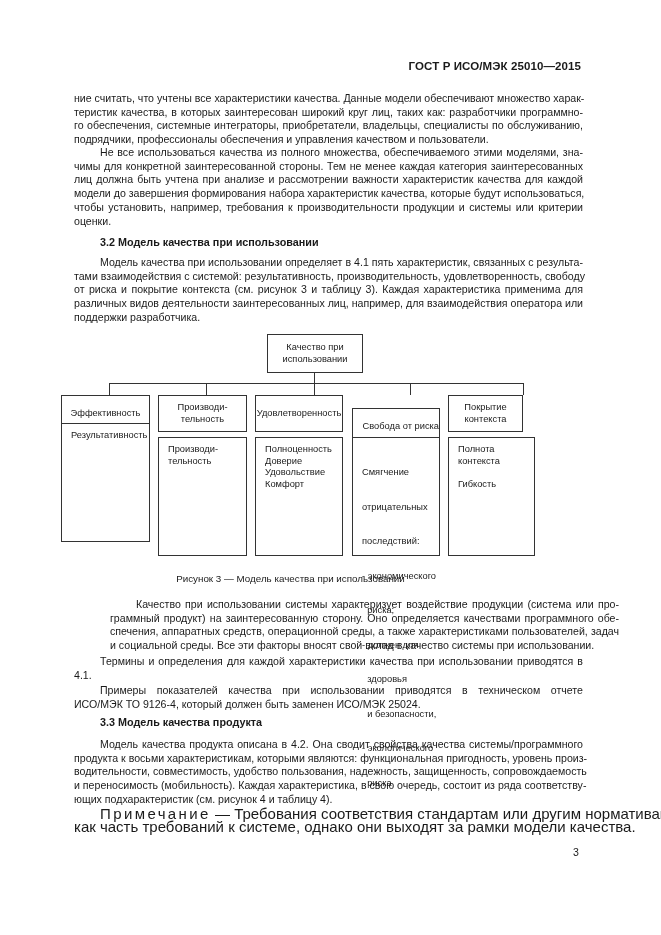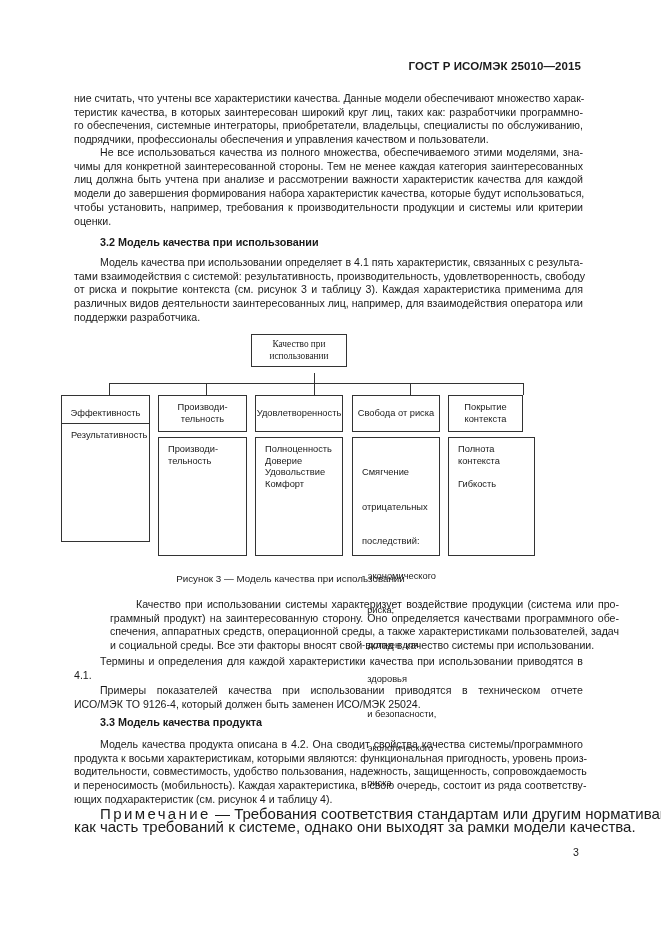--- a/index.html
+++ b/index.html
@@ -47,21 +47,21 @@
 
 <div class="para" style="top:256px;">
   <span class="line just indent">Модель качества при использовании определяет в 4.1 пять характеристик, связанных с результа-</span>
   <span class="line just">тами взаимодействия с системой: результативность, производительность, удовлетворенность, свободу</span>
   <span class="line just">от риска и покрытие контекста (см. рисунок 3 и таблицу 3). Каждая характеристика применима для</span>
   <span class="line just">различных видов деятельности заинтересованных лиц, например, для взаимодействия оператора или</span>
   <span class="line">поддержки разработчика.</span>
 </div>
 
 <div>
-  <div class="box cbox" style="left:251px; top:334px; width:96px; height:33px;font-family:Liberation Serif, serif;">
+  <div class="box cbox" style="left:267px; top:334px; width:96px; height:39px;">
     <div>
       <div>Качество при</div>
       <div>использовании</div>
     </div>
   </div>
   <div class="vline" style="left:314px; top:373px; height:10px;"></div>
   <div class="hline" style="left:109px; top:383px; width:415px;"></div>
   <div class="vline" style="left:109px; top:383px; height:12px;"></div>
   <div class="vline" style="left:206px; top:383px; height:12px;"></div>
   <div class="vline" style="left:314px; top:383px; height:12px;"></div>
@@ -73,21 +73,21 @@
   </div>
   <div class="box cbox" style="left:158px; top:395px; width:89px; height:37px;">
     <div>
       <div>Производи-</div>
       <div>тельность</div>
     </div>
   </div>
   <div class="box cbox" style="left:255px; top:395px; width:88px; height:37px;">
     <div>Удовлетворенность</div>
   </div>
-  <div class="box cbox" style="left:352px; top:395px; width:88px; height:37px;">
+  <div class="box cbox" style="left:352px; top:408px; width:88px; height:37px;justify-content:flex-end;">
     <div>Свобода от риска</div>
   </div>
   <div class="box cbox" style="left:448px; top:395px; width:75px; height:37px;">
     <div>
       <div>Покрытие</div>
       <div>контекста</div>
     </div>
   </div>
 
   <div class="box lbox" style="left:61px; top:423px; width:89px; height:119px;">

